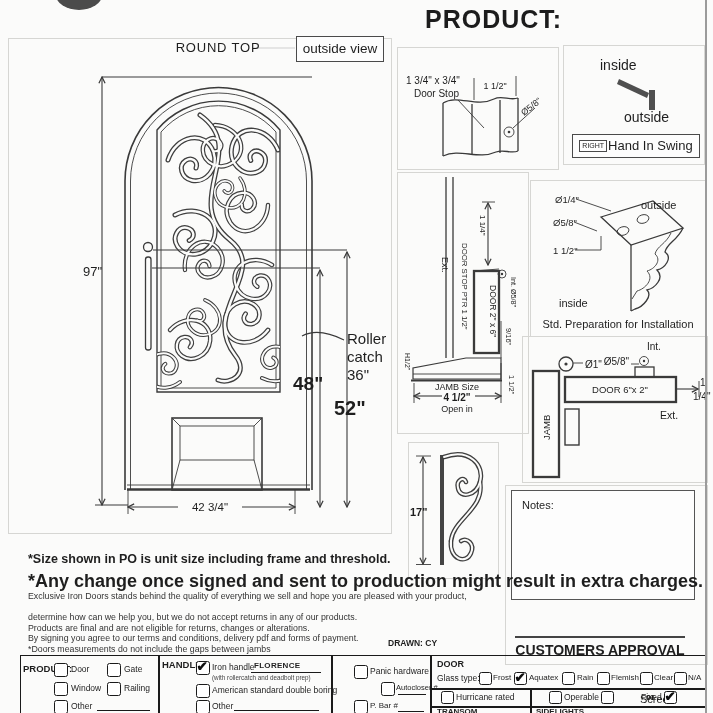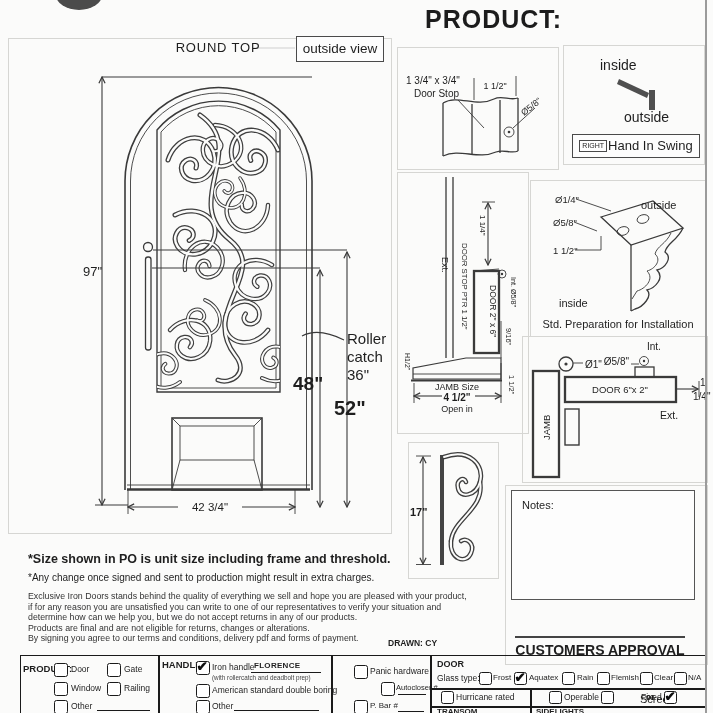--- a/index.html
+++ b/index.html
@@ -250,26 +250,26 @@
   <div class="panel" style="left:505px;top:485px;width:201px;height:178px"></div>
   <div class="abs" style="left:511px;top:490px;width:182px;height:108px;border:1.5px solid #555;background:#fdfdfd">
     <span class="lbl" style="left:10px;top:8px;font-size:11px">Notes:</span>
   </div>
 
   <div class="abs" style="left:515px;top:636px;width:170px;height:2px;background:#444"></div>
   <div class="lbl" style="left:600px;top:643px;font-size:14px;font-weight:600;transform:translateX(-50%)">CUSTOMERS APPROVAL</div>
   <div class="lbl" style="left:388px;top:639px;font-size:8.5px;font-weight:700">DRAWN: CY</div>
 
   <div class="lbl" style="left:28px;top:553px;font-size:12.5px;font-weight:700">*Size shown in PO is unit size including frame and threshold.</div>
-  <div class="lbl" style="left:28px;top:572px;font-size:10px;font-weight:400">*Any change once signed and sent to production might result in extra charges.</div>
+  <div class="lbl" style="left:28px;top:572px;font-size:18px;font-weight:700">*Any change once signed and sent to production might result in extra charges.</div>
   <div class="lbl" style="left:28px;top:592px;font-size:8.8px;color:#333">Exclusive Iron Doors stands behind the quality of everything we sell and hope you are pleased with your product,</div>
-  <div class="lbl" style="left:28px;top:602.5px;font-size:8.8px;color:#333">if for any reason you are unsatisfied you can write to one of our representatives to verify your situation and</div>
   <div class="lbl" style="left:28px;top:613px;font-size:8.8px;color:#333">determine how can we help you, but we do not accept returns in any of our products.</div>
   <div class="lbl" style="left:28px;top:623.5px;font-size:8.8px;color:#333">Products are final and are not eligible for returns, changes or alterations.</div>
   <div class="lbl" style="left:28px;top:634px;font-size:8.8px;color:#333">By signing you agree to our terms and conditions, delivery pdf and forms of payment.</div>
+  <div class="lbl" style="left:28px;top:644.5px;font-size:8.8px;color:#333">*Doors measurements do not include the gaps between jambs</div>
 
   <div class="abs" style="left:20px;top:655px;width:685px;height:58px;border:1.7px solid #1a1a1a"></div>
   <div class="vline" style="left:158px;top:655px;height:58px"></div>
   <div class="vline" style="left:331px;top:655px;height:58px"></div>
   <div class="vline" style="left:430px;top:655px;height:58px"></div>
   <div class="hline" style="left:430px;top:688px;width:275px"></div>
   <div class="hline" style="left:430px;top:706px;width:275px"></div>
   <div class="vline" style="left:530px;top:688px;height:25px"></div>
 
   <div class="lbl" style="left:23px;top:664px;font-size:9.5px;font-weight:700">PRODUCT:</div>

